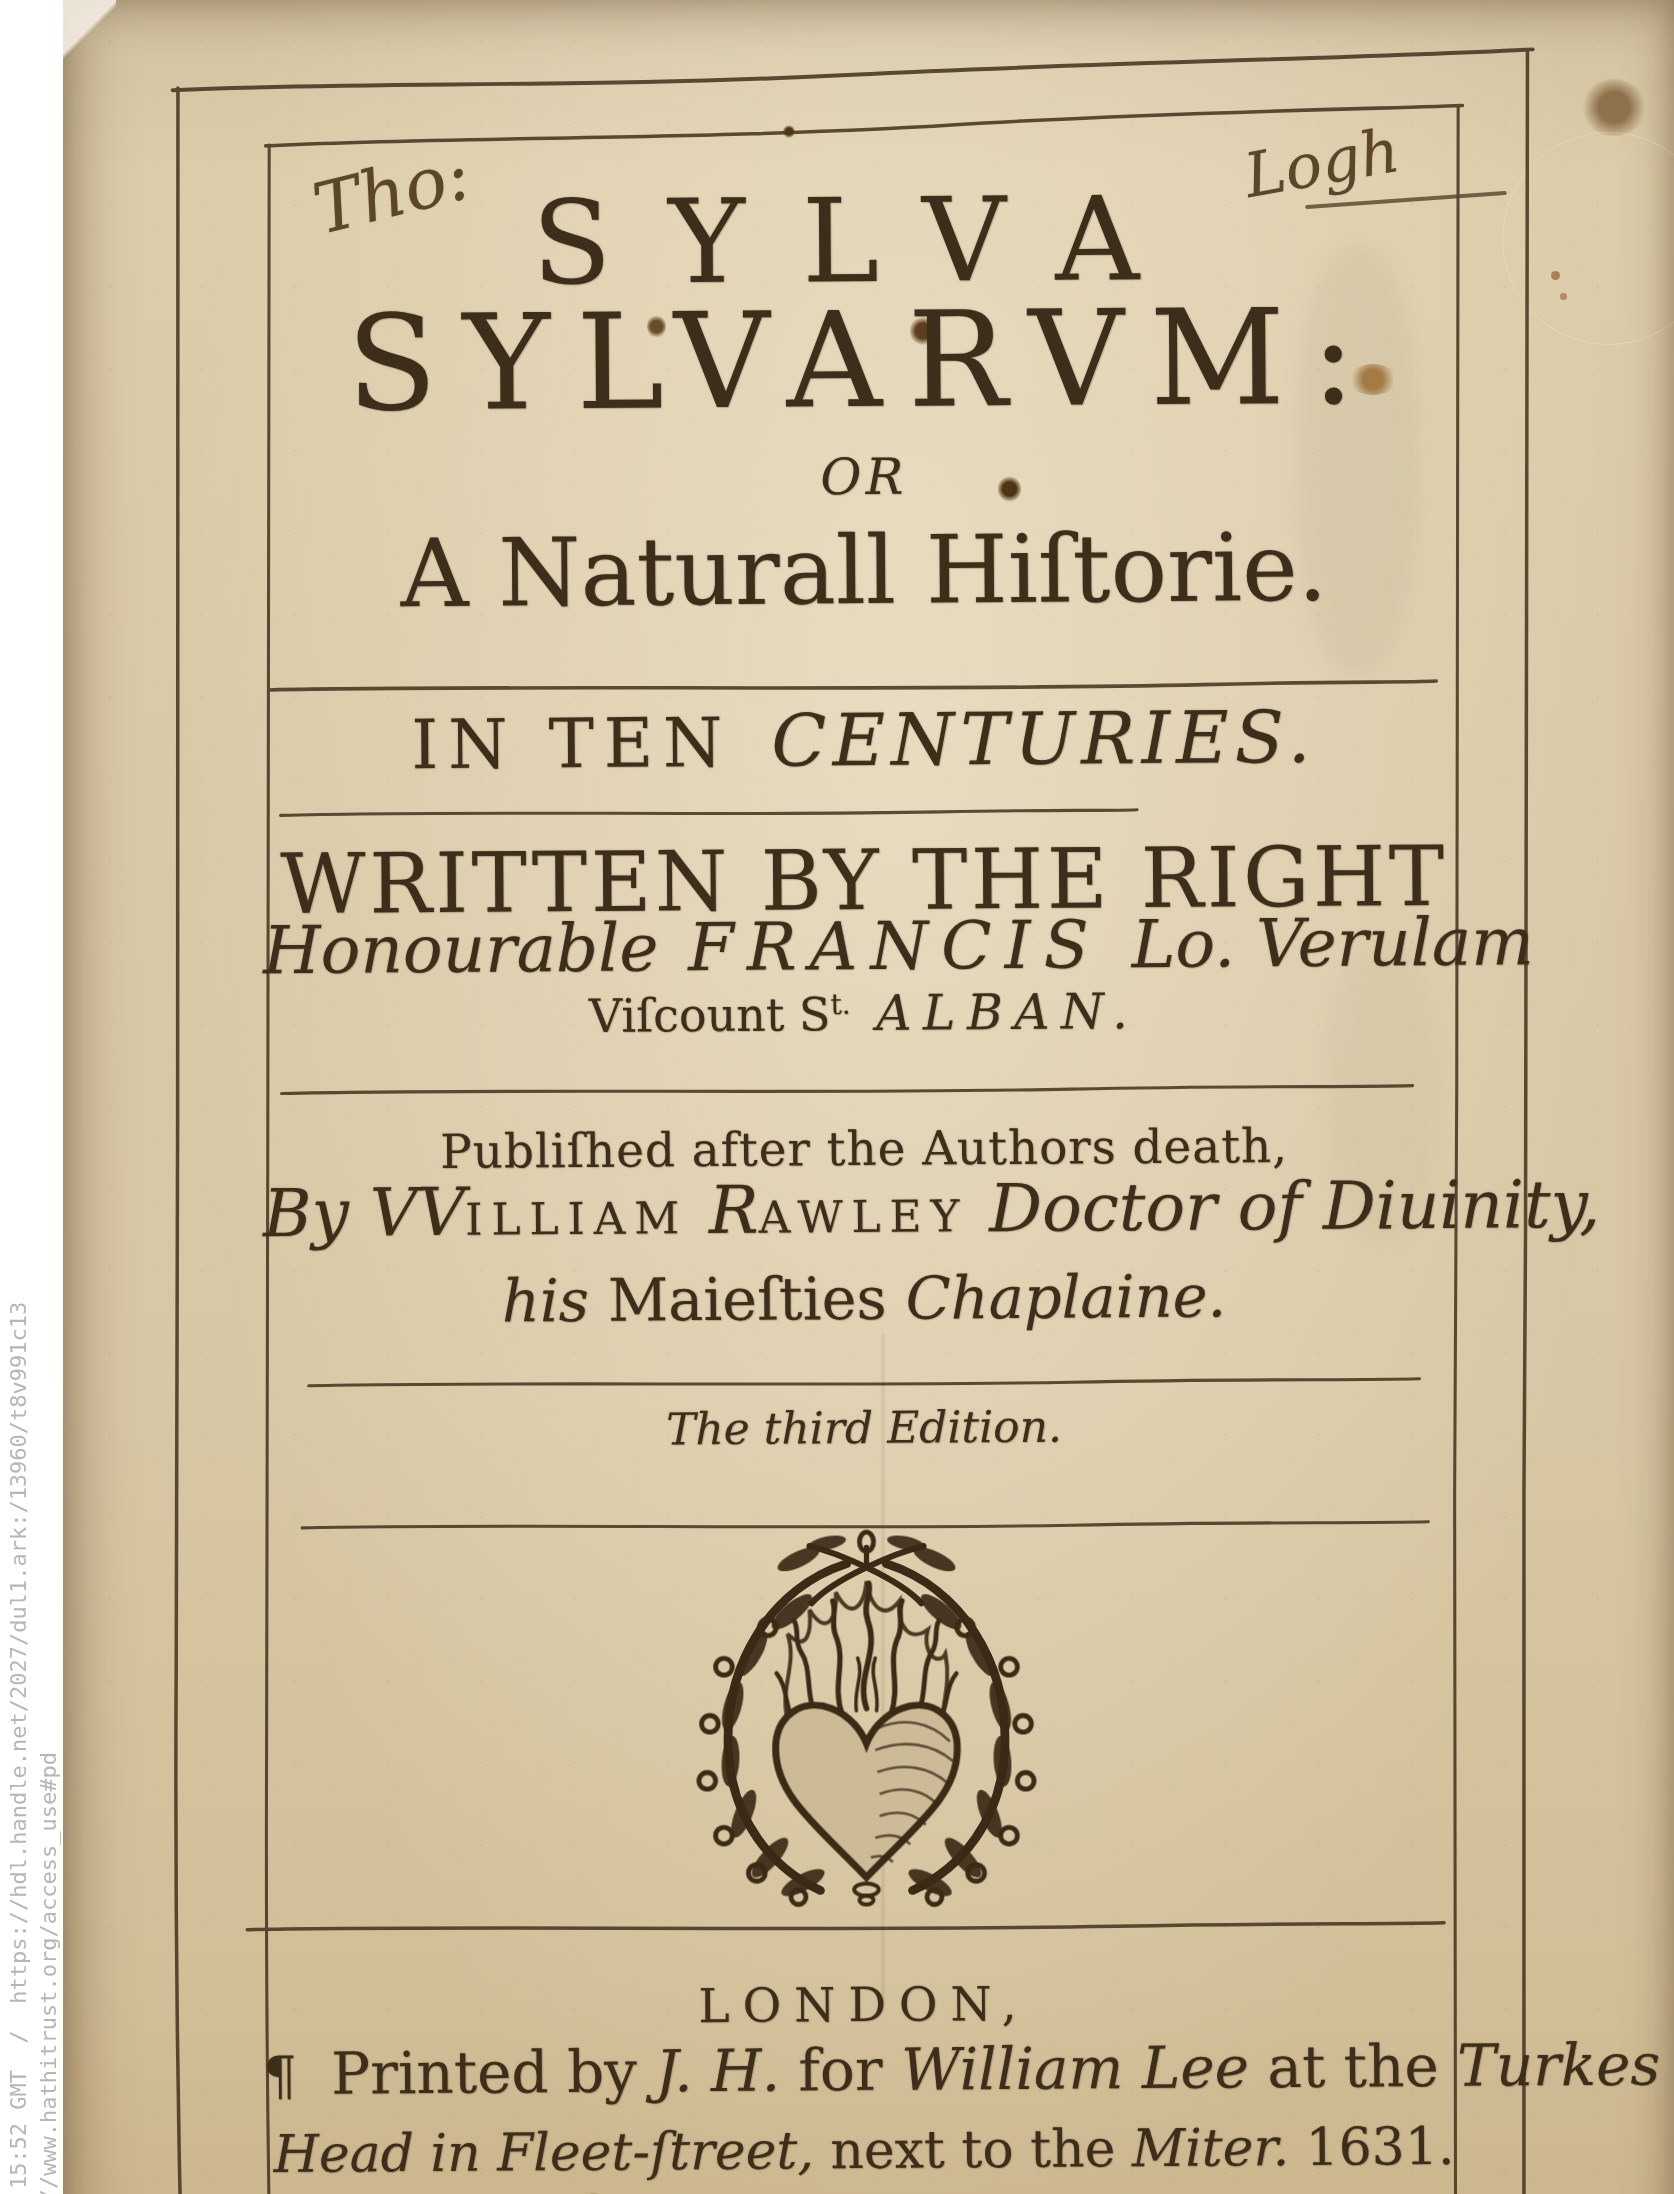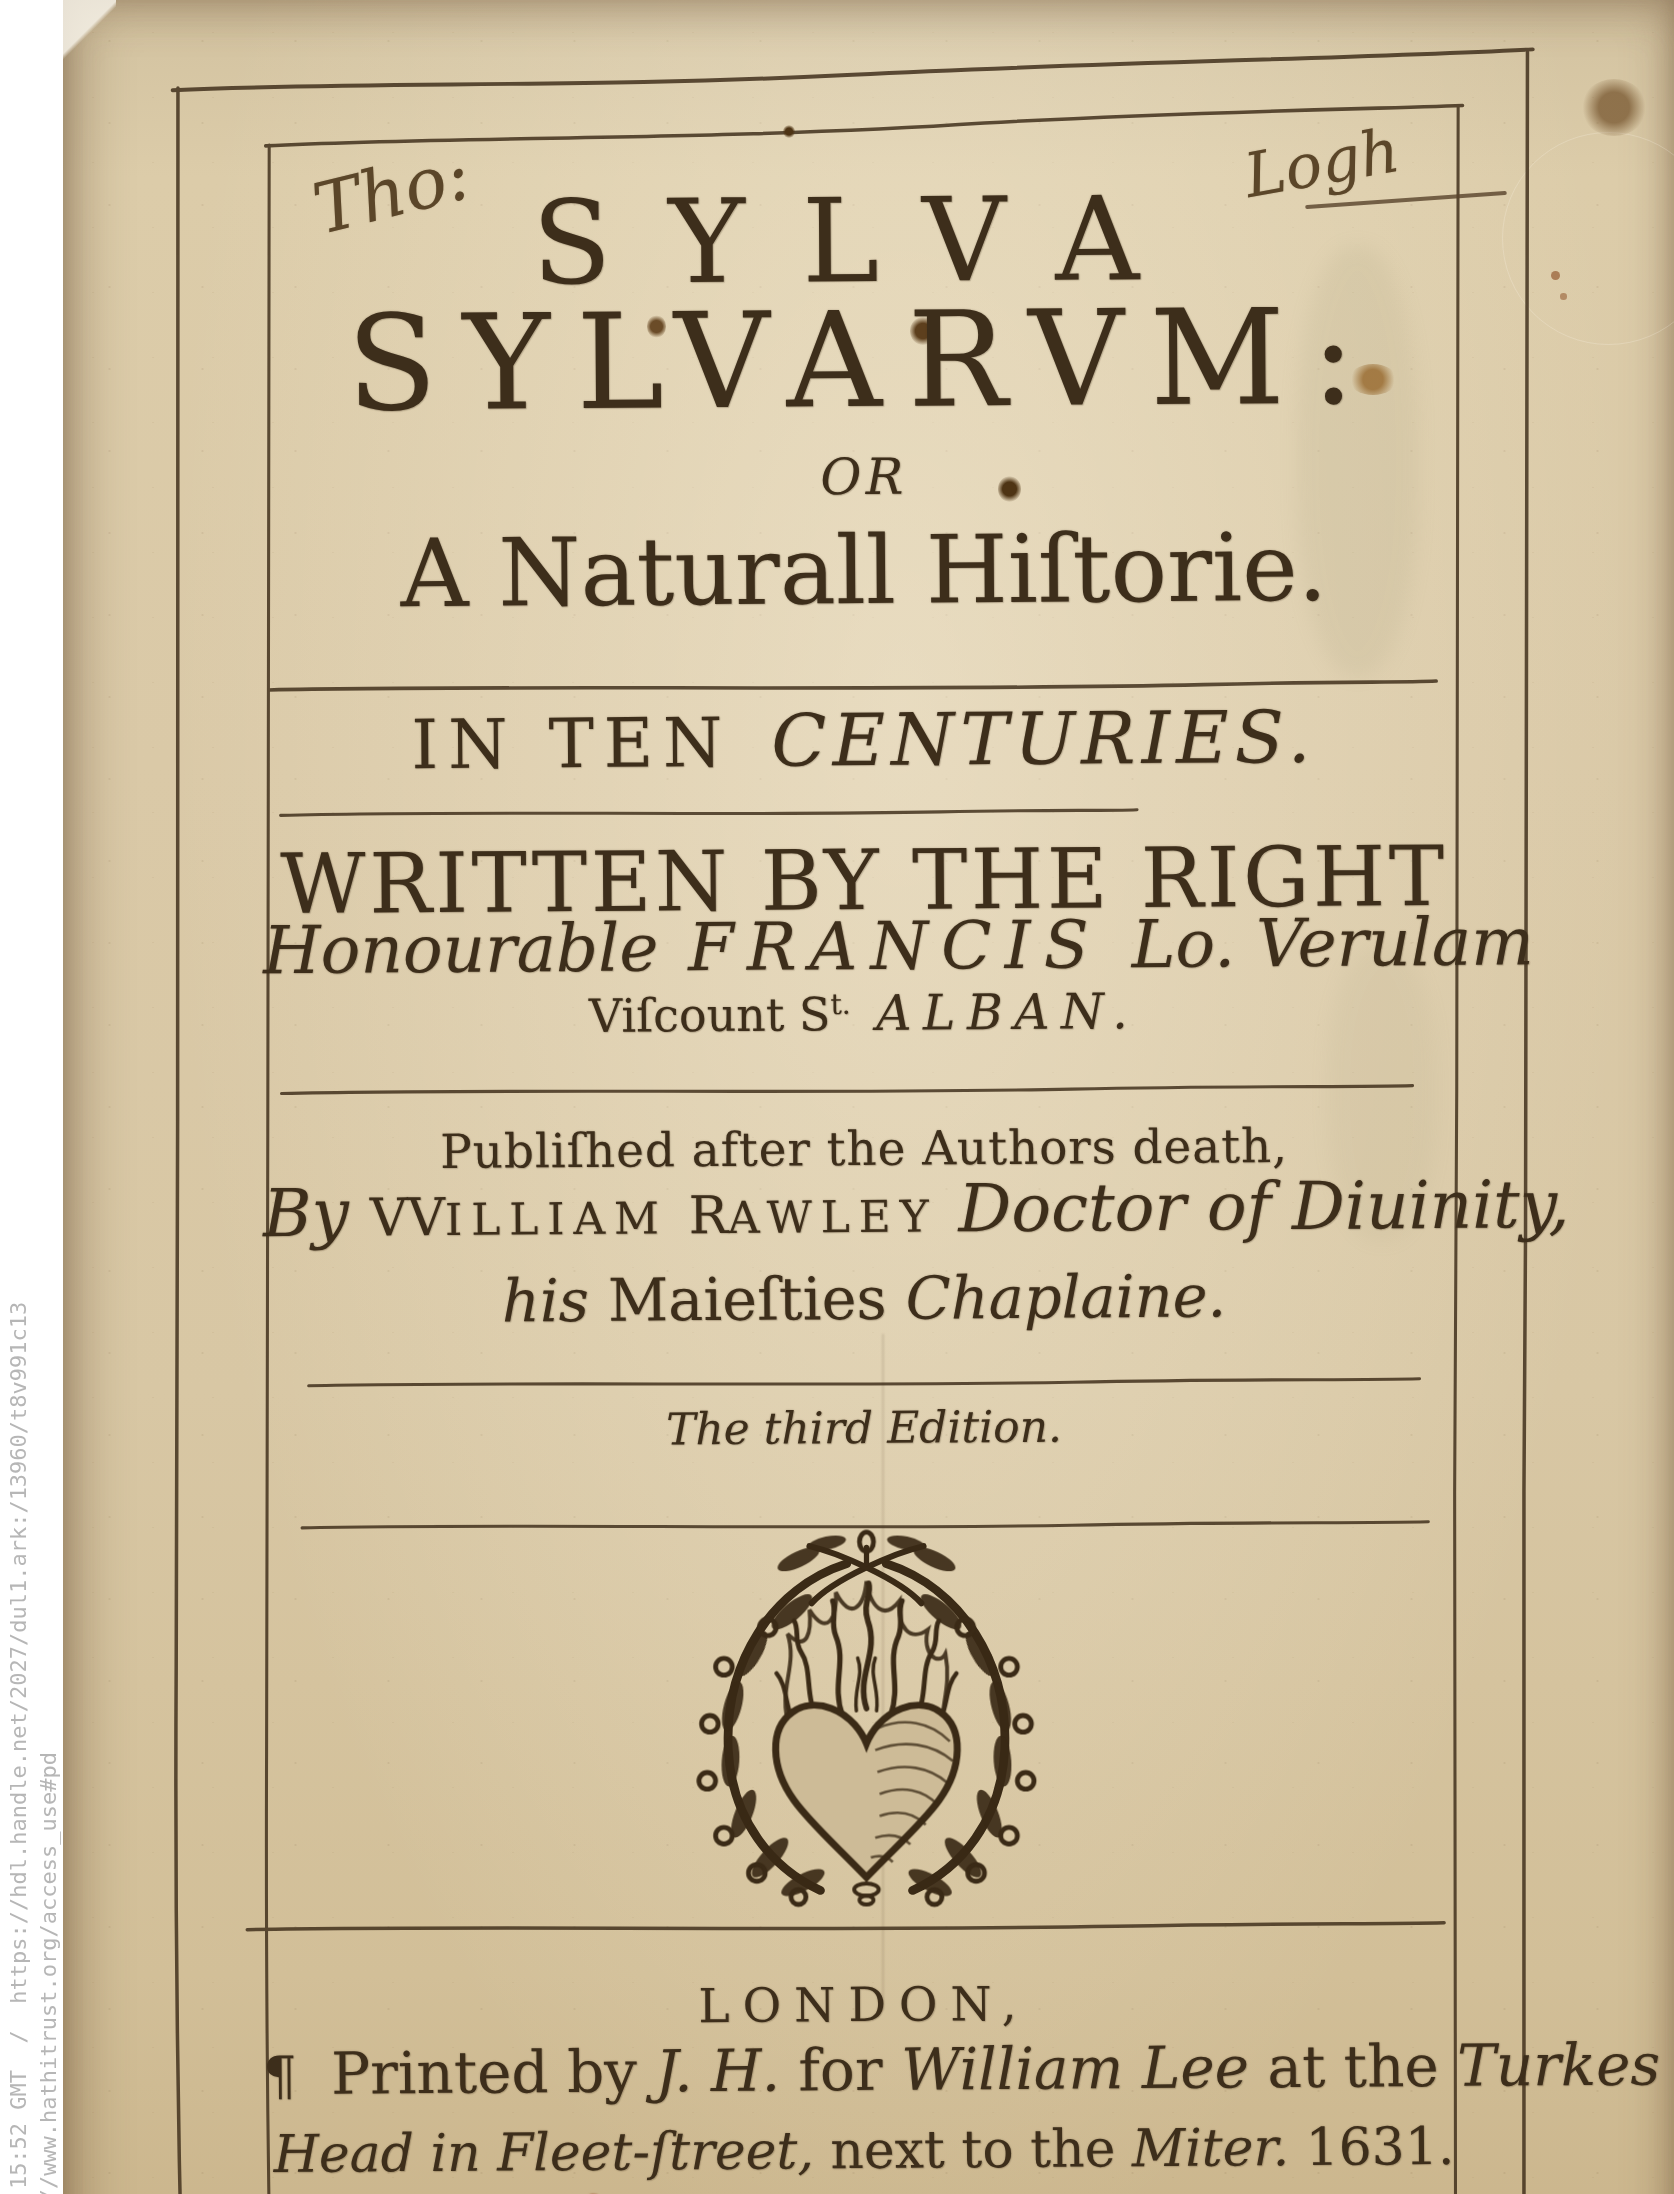--- a/index.html
+++ b/index.html
@@ -63,21 +63,21 @@
   .l-centuries .ser-roman{letter-spacing:9.7px;}
   .l-centuries .ser-it{font-style:italic;font-size:72px;letter-spacing:6.1px;margin-left:17.6px;}
   .l-written {top:832px;font-size:83px;letter-spacing:3.5px;}
   .l-honourable{top:908px;font-size:66px;font-style:italic;}
   .l-honourable .caps{letter-spacing:13px;margin:0 8.8px;}
   .l-viscount{top:985px;font-size:46px;}
   .l-viscount sup{font-size:62%;vertical-align:super;}
   .l-viscount .caps{font-size:49px;letter-spacing:11.4px;margin-left:10.5px;font-style:italic;}
   .l-published{top:1121px;font-size:47px;letter-spacing:0.9px;}
   .l-bywilliam{top:1170px;font-size:66px;line-height:79px;}
-  .l-bywilliam .init{font-size:52px;}
+  .l-bywilliam .init{font-size:66px;font-style:italic;}
   .l-bywilliam .rest{font-size:44px;letter-spacing:8.8px;}
   .l-maiesties{top:1264px;font-size:59px;}
   .l-edition {top:1402px;font-size:44px;font-style:italic;}
   .l-london  {top:1977px;font-size:47px;letter-spacing:13px;}
   .l-printed {top:2036px;font-size:58px;}
   .l-head    {top:2120px;font-size:52px;}
   .pilcrow{font-size:53px;margin-right:16px;}
 
   
   .hw{position:absolute;font-style:italic;color:#5b4629;white-space:nowrap;

